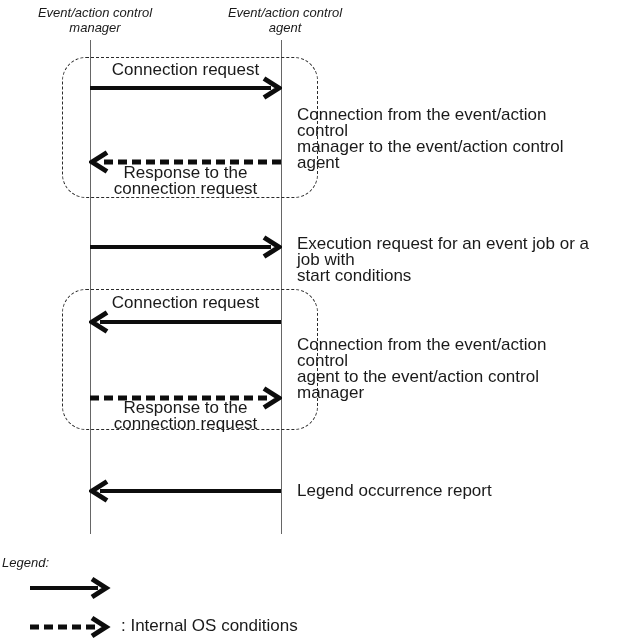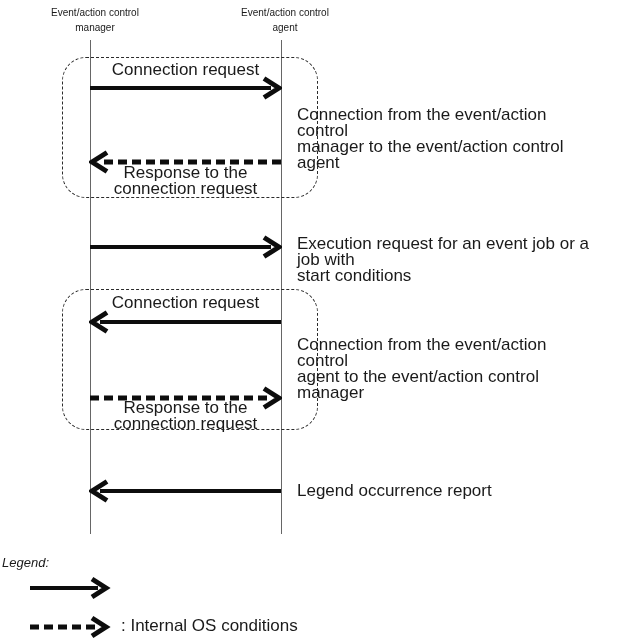--- a/index.html
+++ b/index.html
@@ -3,21 +3,21 @@
 <meta charset="utf-8">
 <style>
   html,body{margin:0;padding:0;background:#fff;}
   .stage{
     position:relative;width:619px;height:643px;background:#ffffff;
     font-family:"Liberation Sans","DejaVu Sans",sans-serif;
     color:#1a1a1a;overflow:hidden;
   }
   .t{white-space:pre-line;font-size:17px;line-height:16px;color:#1a1a1a;}
   .abs{position:absolute;}
-  .actor{width:140px;text-align:center;line-height:15px;font-size:10px;}
+  .actor{width:140px;text-align:center;line-height:15px;font-size:13px;font-style:italic;}
   .lifeline{width:1px;background:#666;height:494px;top:40px;}
   .groupbox{
     width:254px;border:1.5px dashed #2b2b2b;border-radius:24px;
     background:transparent;
   }
   .msg-label{left:90px;width:191px;text-align:center;}
   .note{left:297px;width:300px;}
   .arrow{display:block;}
   .arrow .shaft{stroke:#0d0d0d;stroke-width:4;}
   .arrow.dashed .shaft{stroke-width:5;stroke-dasharray:9 5;}

